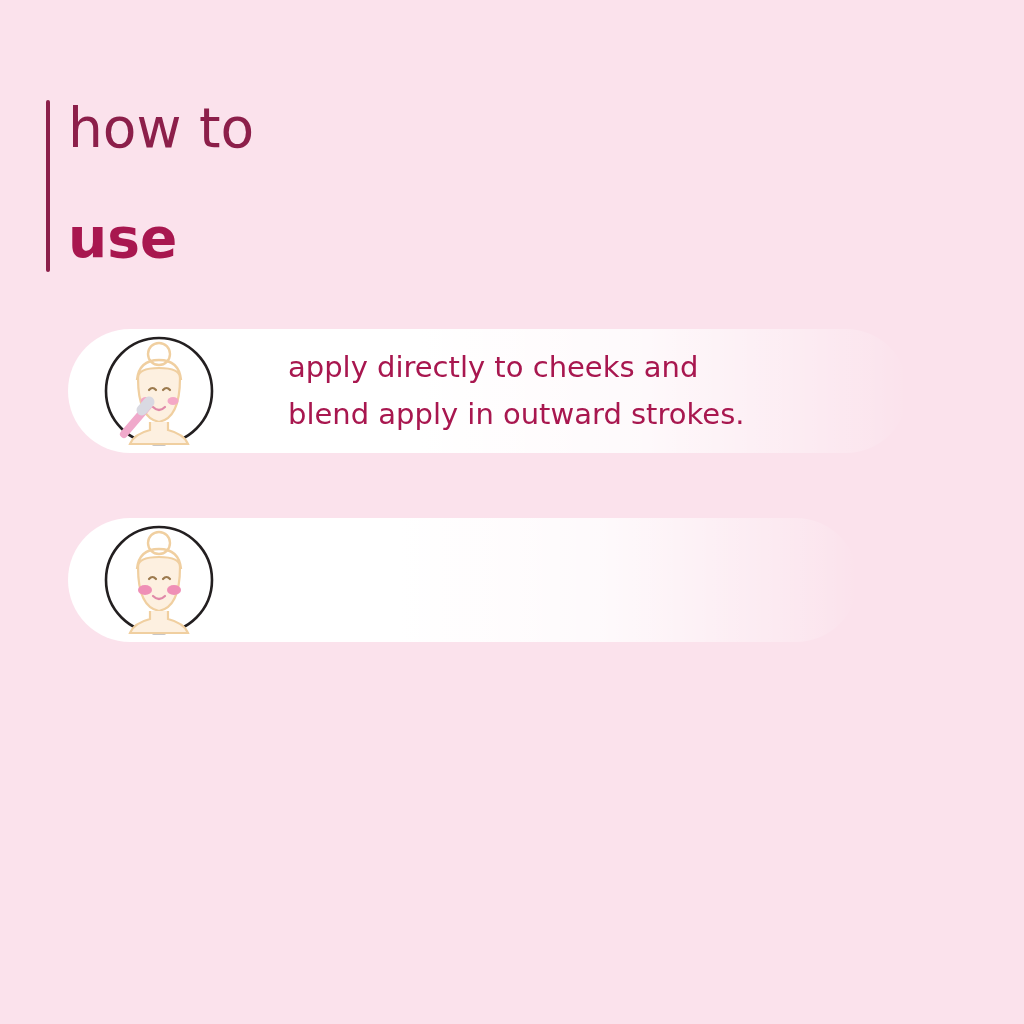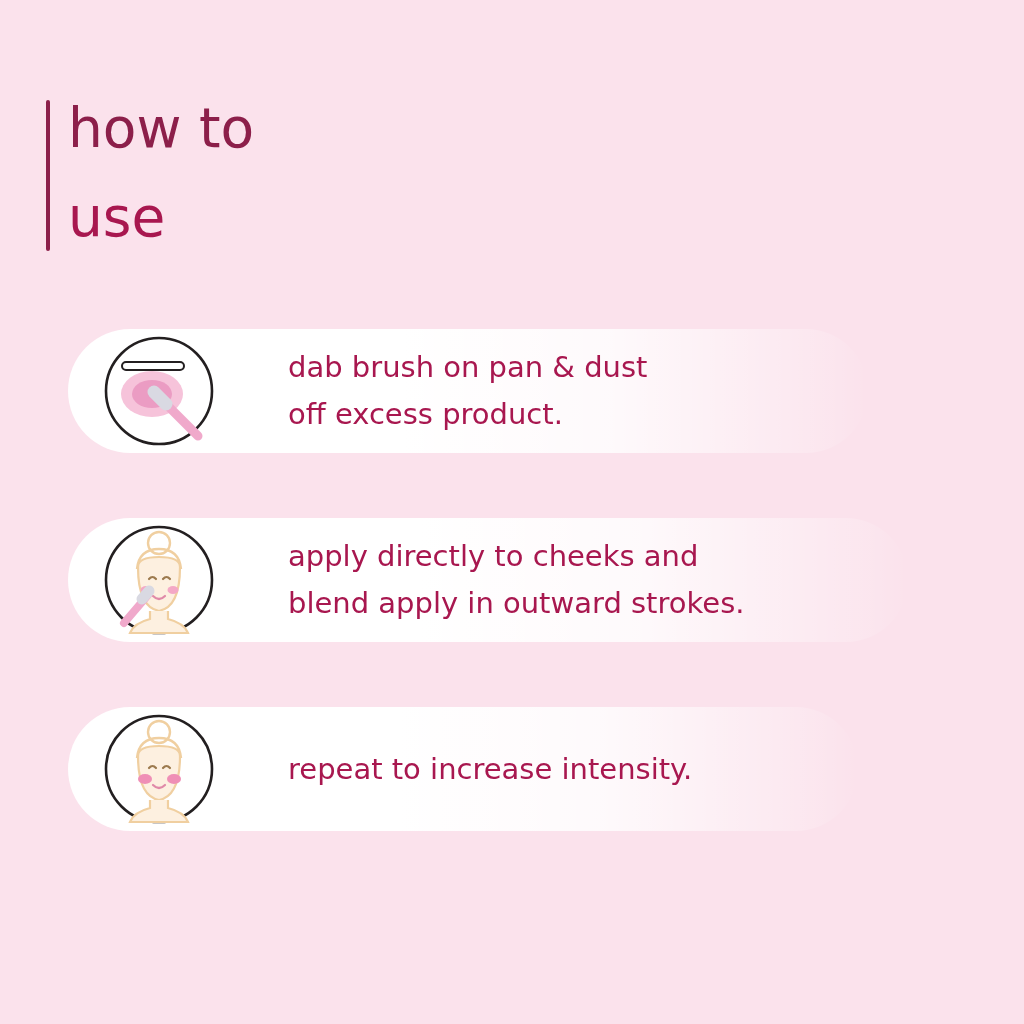--- a/index.html
+++ b/index.html
@@ -38,24 +38,25 @@
   }
   .title-line1 {
     font-size: 55px;
     font-weight: 400;
     color: #8c1f4a;
     line-height: 1.02;
     letter-spacing: 0px;
   }
   .title-line2 {
     font-size: 55px;
-    font-weight: 400;
+    font-weight: 700;
     color: #a8174f;
     line-height: 1.22;
     letter-spacing: 0px;
+    margin-top: 21px;
   }
 
   
   .steps {
     position: absolute;
     left: 68px;
     top: 322px;
     width: 900px;
   }
   .step-row {
@@ -104,38 +105,20 @@
 <div class="title-block">
   <div class="title-bar"></div>
   <div class="title-text">
     <div class="title-line1">how to</div>
     <div class="title-line2">use</div>
   </div>
 </div>
 
 <div class="steps">
 
-  <div class="step-row">
-    <div class="step-pill w1"></div>
-    <div class="step-icon">
-      <svg viewBox="0 0 138 138" xmlns="http://www.w3.org/2000/svg">
-        <circle cx="69" cy="69" r="53" fill="#ffffff" stroke="#231f20" stroke-width="2.6"></circle>
-
-        <ellipse cx="62" cy="72" rx="31" ry="23" fill="#f6c3da"></ellipse>
-        <ellipse cx="62" cy="72" rx="20" ry="14" fill="#eb9cc3"></ellipse>
-
-        <rect x="32" y="40" width="62" height="8" rx="4" fill="#ffffff" stroke="#231f20" stroke-width="2"></rect>
-
-        <path d="M70 76 L108 114" stroke="#f0a9cb" stroke-width="9" stroke-linecap="round"></path>
-        <path d="M64 70 L76 82" stroke="#d9d9e2" stroke-width="13" stroke-linecap="round"></path>
-      </svg>
-    </div>
-    <div class="step-text">dab brush on pan &amp; dust
-off excess product.</div>
-  </div>
 
   <div class="step-row">
     <div class="step-pill w2"></div>
     <div class="step-icon">
       <svg viewBox="0 0 138 138" xmlns="http://www.w3.org/2000/svg">
         <circle cx="69" cy="69" r="53" fill="#ffffff" stroke="#231f20" stroke-width="2.6"></circle>
 
         <circle cx="69" cy="32" r="11" fill="none" stroke="#f0cfa0" stroke-width="2.4"></circle>
         <path d="M47 58 Q49 38 69 38 Q89 38 91 58" fill="none" stroke="#f0cfa0" stroke-width="2.4"></path>
 
@@ -174,16 +157,15 @@
         <path d="M73 68 q3.5 -4 7 0" fill="none" stroke="#9c7a4e" stroke-width="2.2" stroke-linecap="round"></path>
 
         <path d="M63 85 q6 6 12 0" fill="none" stroke="#e08aa8" stroke-width="2.2" stroke-linecap="round"></path>
 
         <ellipse cx="55" cy="79" rx="7" ry="5" fill="#ef8fb6"></ellipse>
         <ellipse cx="84" cy="79" rx="7" ry="5" fill="#ef8fb6"></ellipse>
 
         <path d="M60 100 L60 108 Q44 112 40 122 L98 122 Q94 112 78 108 L78 100" fill="#fdf0e0" stroke="#f0cfa0" stroke-width="2.2"></path>
       </svg>
     </div>
-    <div class="step-text">repeat to increase intensity.</div>
   </div>
 
 </div>
 
 </body></html>

